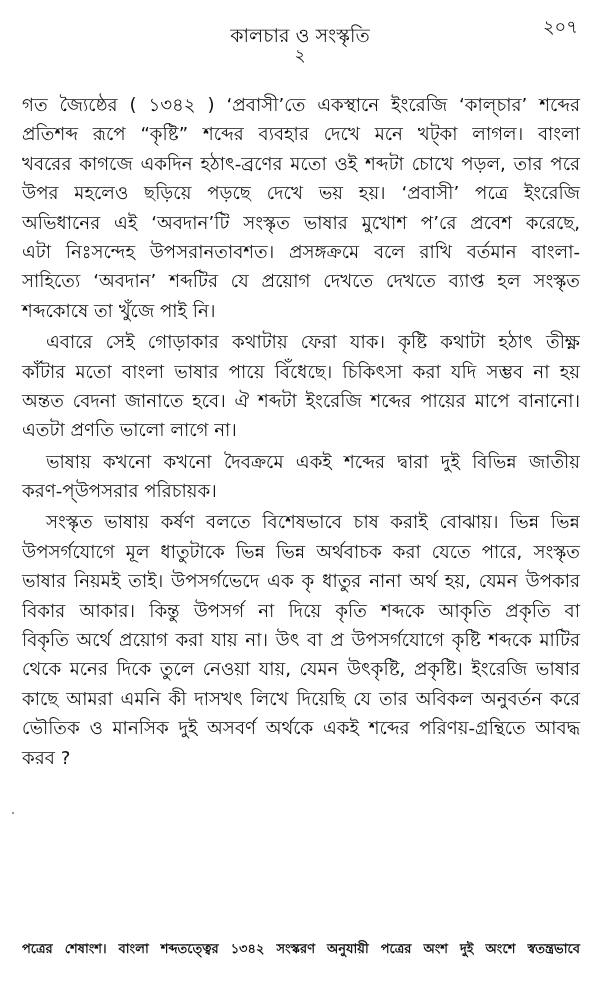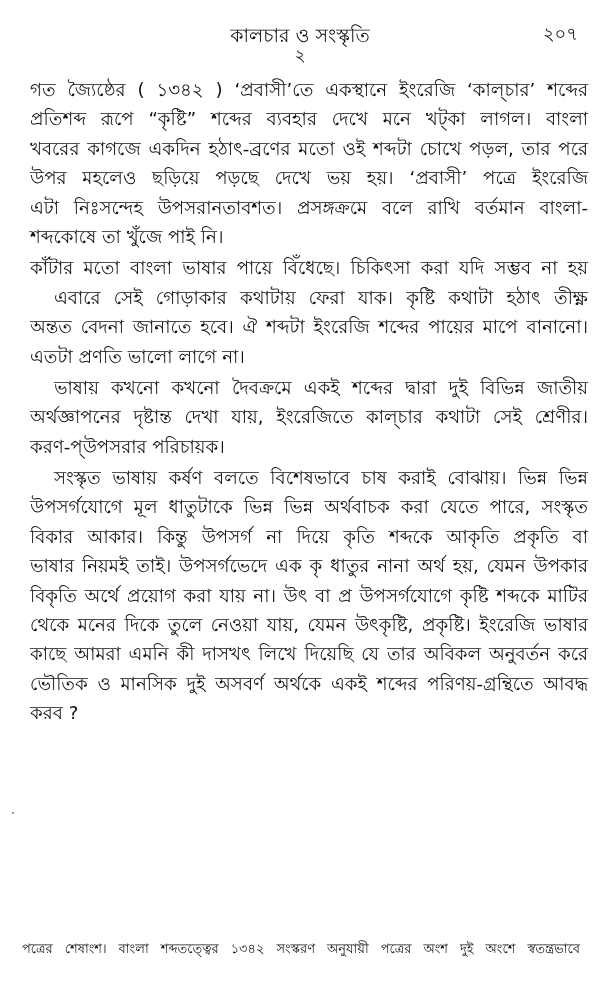--- a/index.html
+++ b/index.html
@@ -6,44 +6,44 @@
     body {
       width: 600px; height: 1006px; position: relative; overflow: hidden;
       font-family: "DejaVu Sans", "Liberation Sans", sans-serif;
       color: #111111;
     }
     .header-title {
       position: absolute; top: 22px; left: 0; width: 600px;
       text-align: center; font-size: 19px; line-height: 26px;
     }
     .page-number {
-      position: absolute; top: 21px; right: 22px;
+      position: absolute; top: 14px; right: 22px;
       font-size: 18px; line-height: 26px;
     }
     .section-number {
       position: absolute; top: 44px; left: 0; width: 600px;
       text-align: center; font-size: 17px; line-height: 22px;
     }
     .body {
-      position: absolute; top: 75px; left: 22px; width: 558px; margin-left: 8px;
+      position: absolute; top: 90px; left: 22px; width: 558px;
     }
     .line {
       display: block; font-size: 18.2px; line-height: 29.4px;
       height: 29.4px; white-space: nowrap; overflow: visible;
       text-align: justify; text-align-last: justify;
     }
     .line.last { text-align-last: left; }
     .line.indent { padding-left: 24px; }
     .para-gap { height: 2px; }
     .footnote {
       position: absolute; top: 936px; left: 22px; width: 558px;
     }
     .fn-line {
       display: block; font-size: 13px; line-height: 26px; height: 26px;
-      white-space: nowrap; text-align: justify; text-align-last: justify;
+      white-space: nowrap; text-align: justify; text-align-last: justify; font-weight: bold;
     }
     .fn-line.last { text-align-last: left; }
     .margin-dot {
       position: absolute; left: 12px; top: 812px; width: 2px; height: 2px;
       background: #777; border-radius: 50%;
     }
   </style>
 </head>
 <body>
 
@@ -52,45 +52,46 @@
   <div class="page-number">২০৭</div>
   <div class="section-number">২</div>
 
   <div class="body">
 
     <div>
       <span class="line">গত জ্যৈষ্ঠের ( ১৩৪২ ) ‘প্রবাসী’তে একস্থানে ইংরেজি ‘কাল্‌চার’ শব্দের</span>
       <span class="line">প্রতিশব্দ রূপে “কৃষ্টি” শব্দের ব্যবহার দেখে মনে খট্‌কা লাগল। বাংলা</span>
       <span class="line">খবরের কাগজে একদিন হঠাৎ-ব্রণের মতো ওই শব্দটা চোখে পড়ল, তার পরে</span>
       <span class="line">উপর মহলেও ছড়িয়ে পড়ছে দেখে ভয় হয়। ‘প্রবাসী’ পত্রে ইংরেজি</span>
+      <span class="line">অভিধানের এই ‘অবদান’টি সংস্কৃত ভাষার মুখোশ প’রে প্রবেশ করেছে,</span>
       <span class="line">এটা নিঃসন্দেহ উপসরানতাবশত। প্রসঙ্গক্রমে বলে রাখি বর্তমান বাংলা-</span>
+      <span class="line">সাহিত্যে ‘অবদান’ শব্দটির যে প্রয়োগ দেখতে দেখতে ব্যাপ্ত হল সংস্কৃত</span>
       <span class="line last">শব্দকোষে তা খুঁজে পাই নি।</span>
     </div>
     <div class="para-gap"></div>
 
     <div>
+      <span class="line indent">এবারে সেই গোড়াকার কথাটায় ফেরা যাক। কৃষ্টি কথাটা হঠাৎ তীক্ষ্ণ</span>
       <span class="line">কাঁটার মতো বাংলা ভাষার পায়ে বিঁধেছে। চিকিৎসা করা যদি সম্ভব না হয়</span>
-      <span class="line indent">এবারে সেই গোড়াকার কথাটায় ফেরা যাক। কৃষ্টি কথাটা হঠাৎ তীক্ষ্ণ</span>
       <span class="line">অন্তত বেদনা জানাতে হবে। ঐ শব্দটা ইংরেজি শব্দের পায়ের মাপে বানানো।</span>
       <span class="line last">এতটা প্রণতি ভালো লাগে না।</span>
     </div>
     <div class="para-gap"></div>
 
     <div>
       <span class="line indent">ভাষায় কখনো কখনো দৈবক্রমে একই শব্দের দ্বারা দুই বিভিন্ন জাতীয়</span>
-      <span class="line">অর্থজ্ঞাপনের দৃষ্টান্ত দেখা যায়, ইংরেজিতে কাল্‌চার কথাটা সেই শ্রেণীর।</span>
       <span class="line last">করণ-প্উপসরার পরিচায়ক।</span>
     </div>
     <div class="para-gap"></div>
 
     <div>
       <span class="line indent">সংস্কৃত ভাষায় কর্ষণ বলতে বিশেষভাবে চাষ করাই বোঝায়। ভিন্ন ভিন্ন</span>
       <span class="line">উপসর্গযোগে মূল ধাতুটাকে ভিন্ন ভিন্ন অর্থবাচক করা যেতে পারে, সংস্কৃত</span>
+      <span class="line">ভাষার নিয়মই তাই। উপসর্গভেদে এক কৃ ধাতুর নানা অর্থ হয়, যেমন উপকার</span>
       <span class="line">বিকার আকার। কিন্তু উপসর্গ না দিয়ে কৃতি শব্দকে আকৃতি প্রকৃতি বা</span>
-      <span class="line">ভাষার নিয়মই তাই। উপসর্গভেদে এক কৃ ধাতুর নানা অর্থ হয়, যেমন উপকার</span>
       <span class="line">বিকৃতি অর্থে প্রয়োগ করা যায় না। উৎ বা প্র উপসর্গযোগে কৃষ্টি শব্দকে মাটির</span>
       <span class="line">থেকে মনের দিকে তুলে নেওয়া যায়, যেমন উৎকৃষ্টি, প্রকৃষ্টি। ইংরেজি ভাষার</span>
       <span class="line">কাছে আমরা এমনি কী দাসখৎ লিখে দিয়েছি যে তার অবিকল অনুবর্তন করে</span>
       <span class="line">ভৌতিক ও মানসিক দুই অসবর্ণ অর্থকে একই শব্দের পরিণয়-গ্রন্থিতে আবদ্ধ</span>
       <span class="line last">করব ?</span>
     </div>
   </div>
 
   <div class="margin-dot"></div>
 

